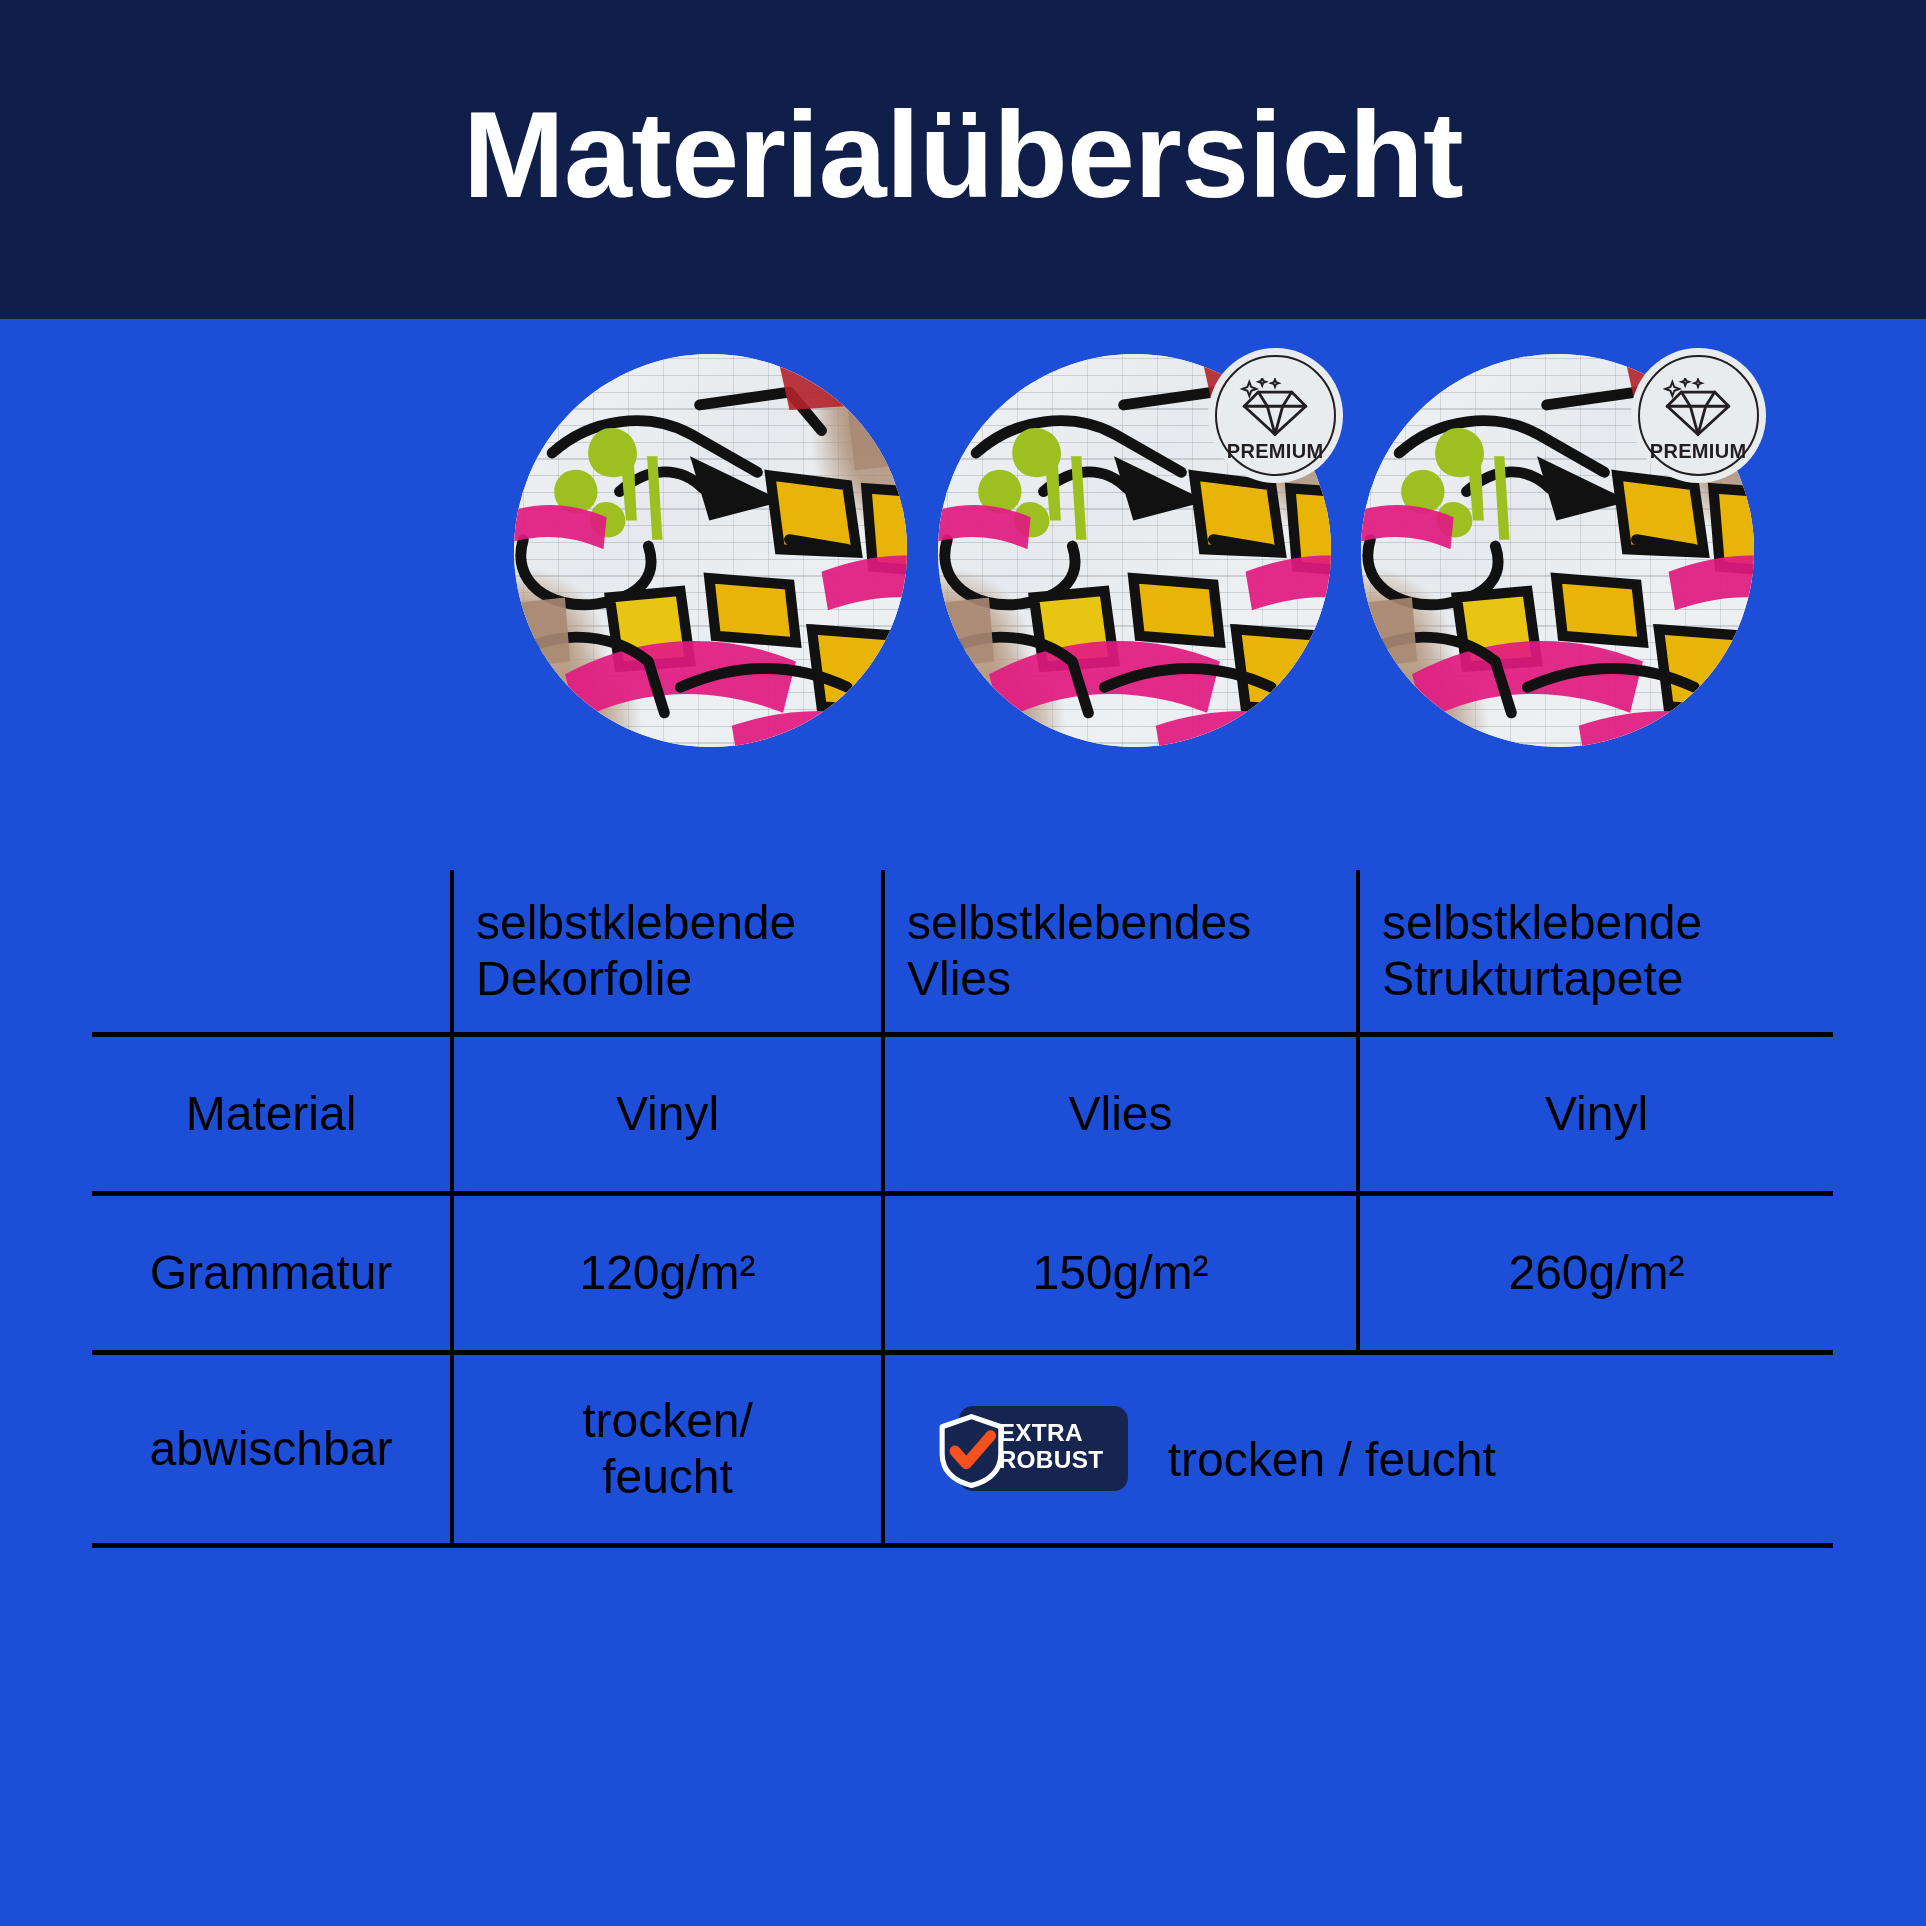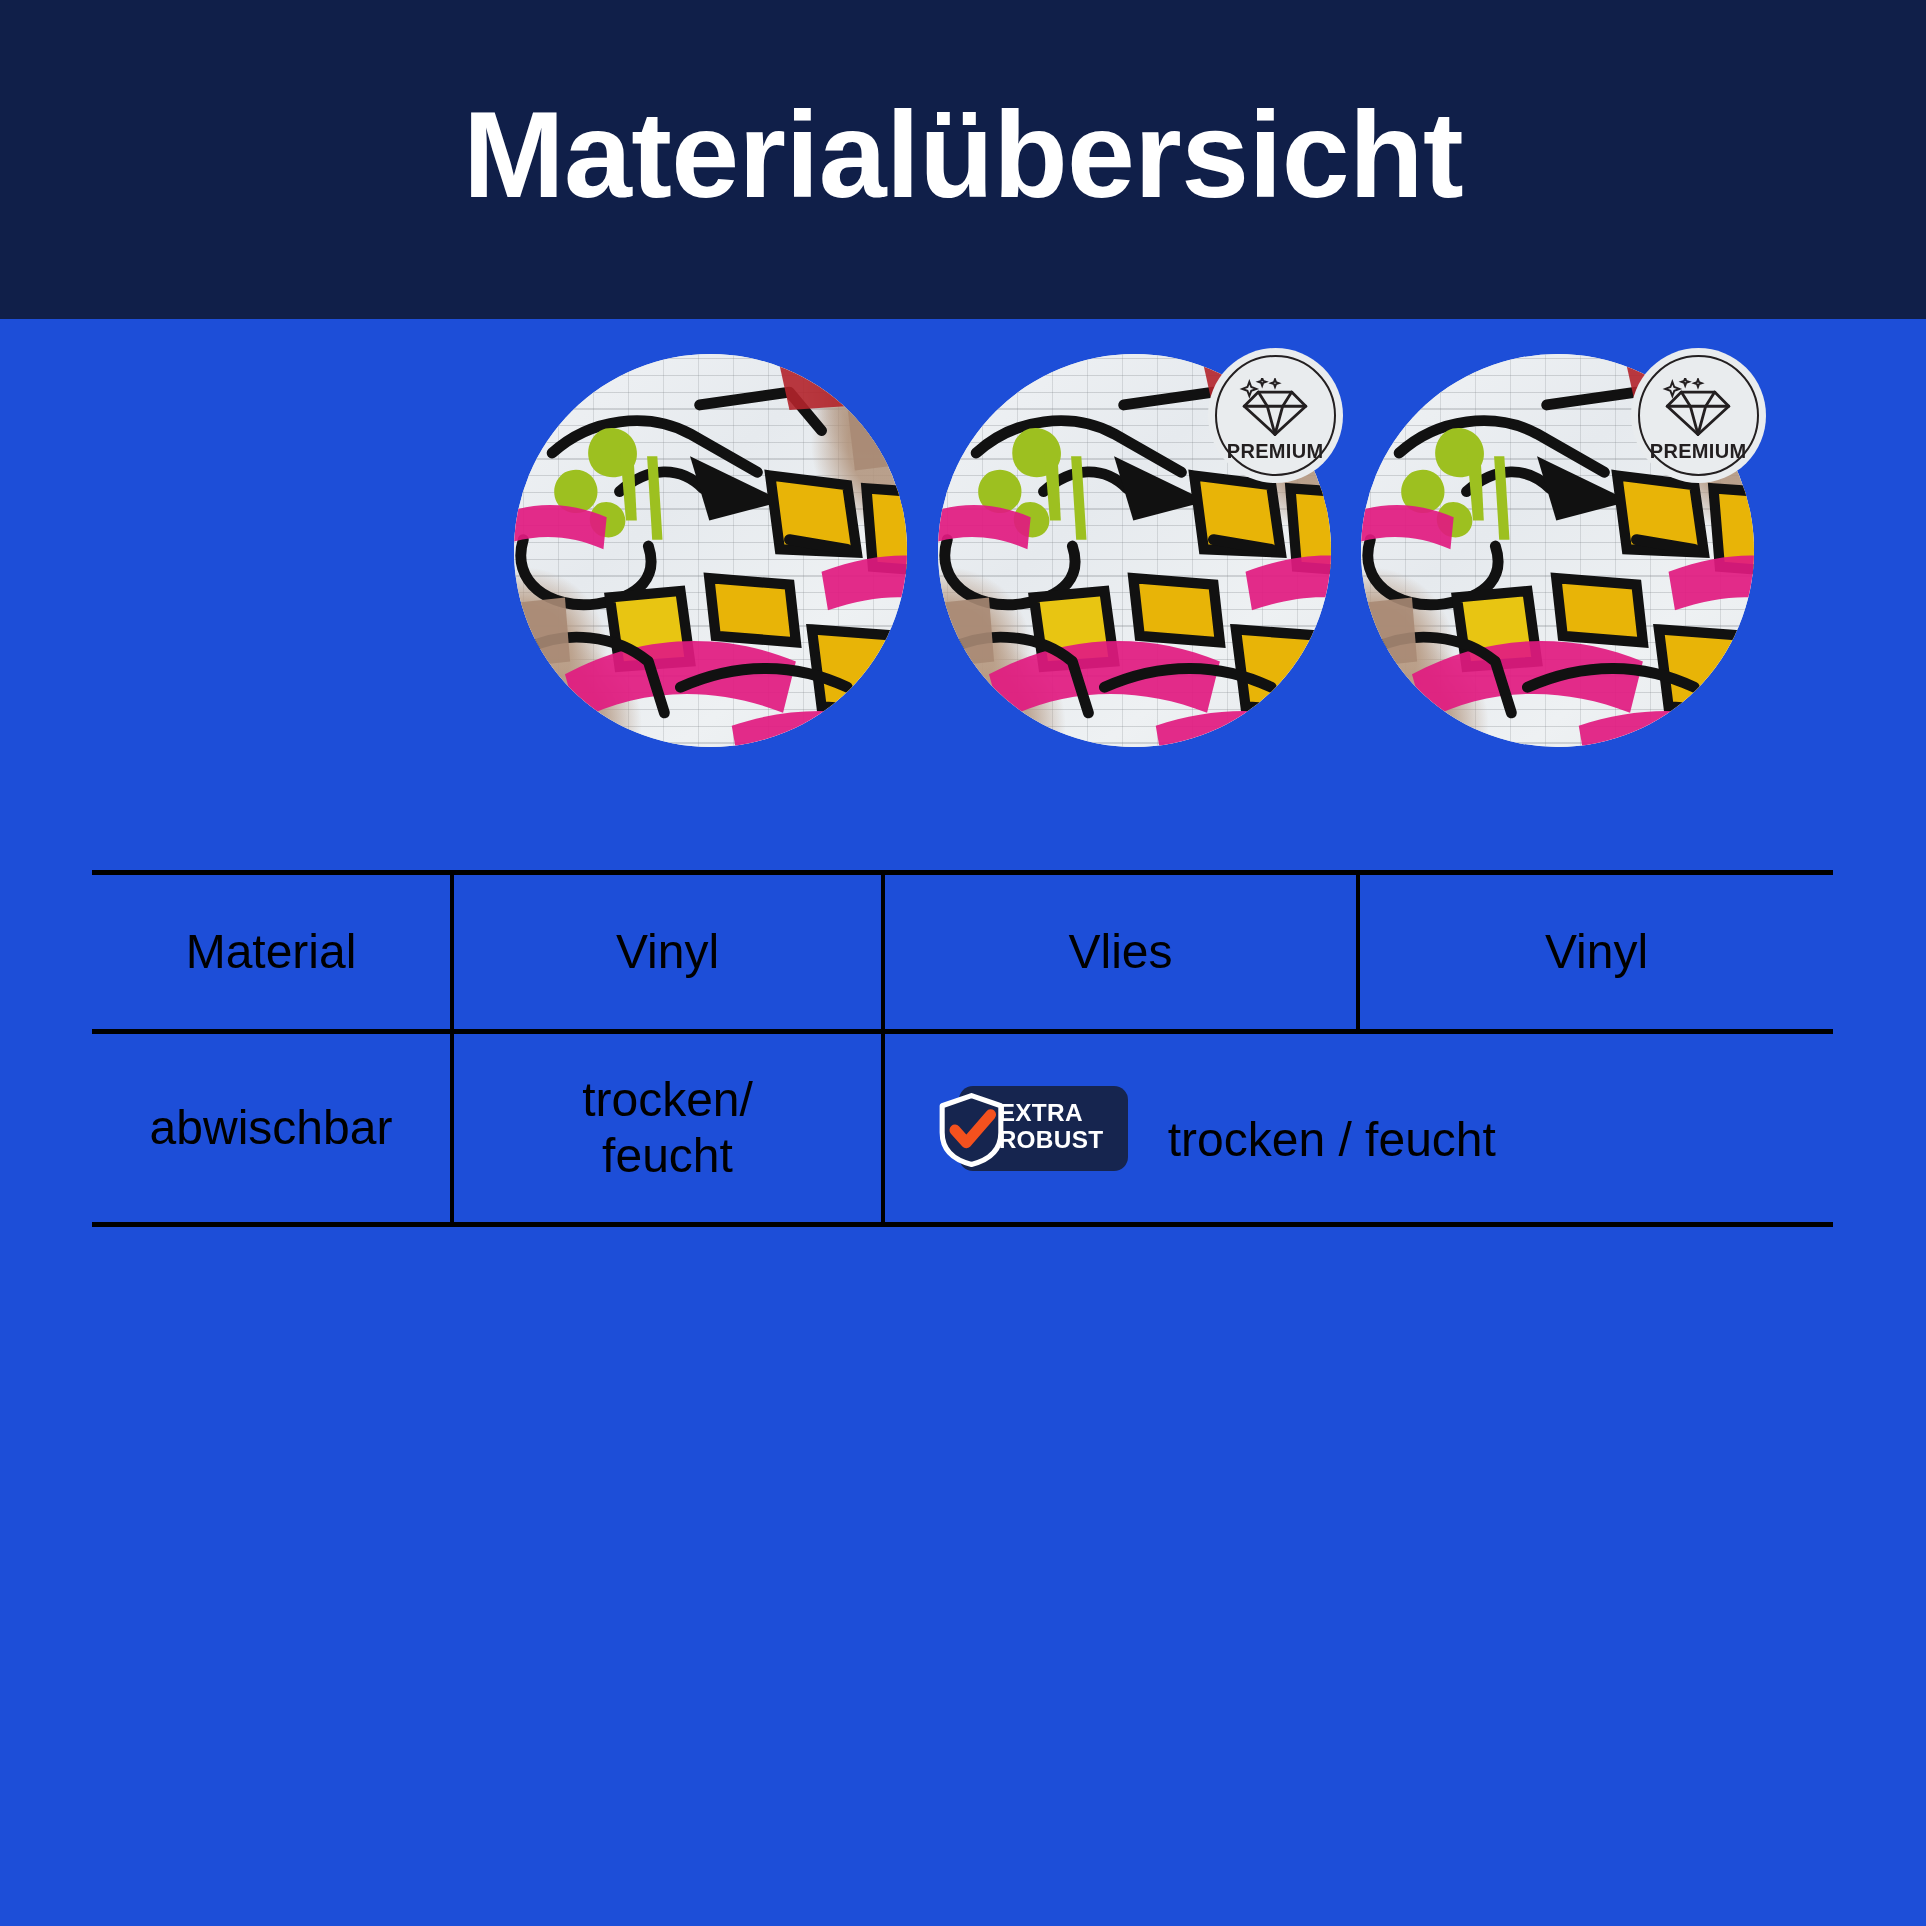--- a/index.html
+++ b/index.html
@@ -394,28 +394,49 @@
 
   <div class="table-area">
     <table class="spec">
       <colgroup>
         <col class="col-label">
           <col class="col-a">
           <col class="col-b">
           <col class="col-c">
       </colgroup>
       <tbody>
+        <tr class="head-row">
+          <td class="blank"></td>
+          <td class="hdr">
+            <span>selbstklebende</span><br>
+            <span>Dekorfolie</span>
+          </td>
+          <td class="hdr">
+            <span>selbstklebendes</span><br>
+            <span>Vlies</span>
+          </td>
+          <td class="hdr">
+            <span>selbstklebende</span><br>
+            <span>Strukturtapete</span>
+          </td>
+        </tr>
 
         <tr class="body-row">
           <td class="lbl">Material</td>
           <td class="val">Vinyl</td>
           <td class="val">Vlies</td>
           <td class="val">Vinyl</td>
         </tr>
 
+        <tr class="body-row">
+          <td class="lbl">Grammatur</td>
+          <td class="val">120g/m²</td>
+          <td class="val">150g/m²</td>
+          <td class="val">260g/m²</td>
+        </tr>
 
 
         <tr class="body-row last-row">
           <td class="lbl">abwischbar</td>
           <td class="val">
             <span>trocken/</span><br>
             <span>feucht</span>
           </td>
           <td class="val" colspan="2">
             <div class="wipe-cell">

